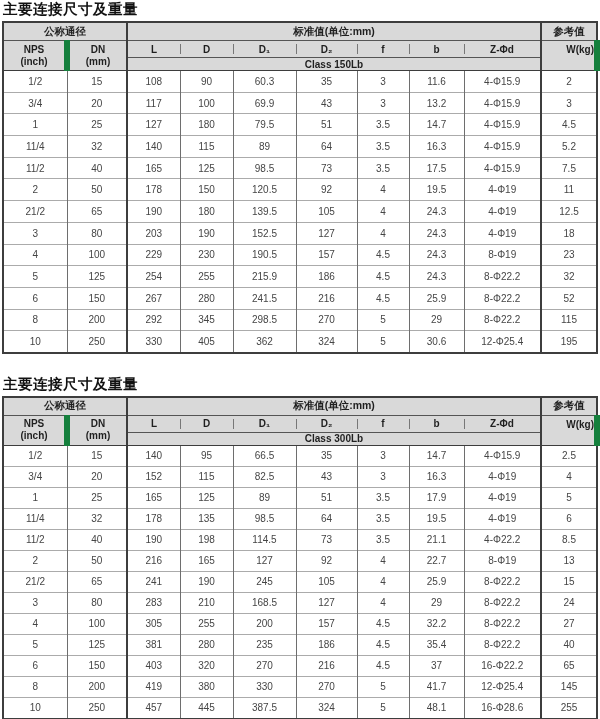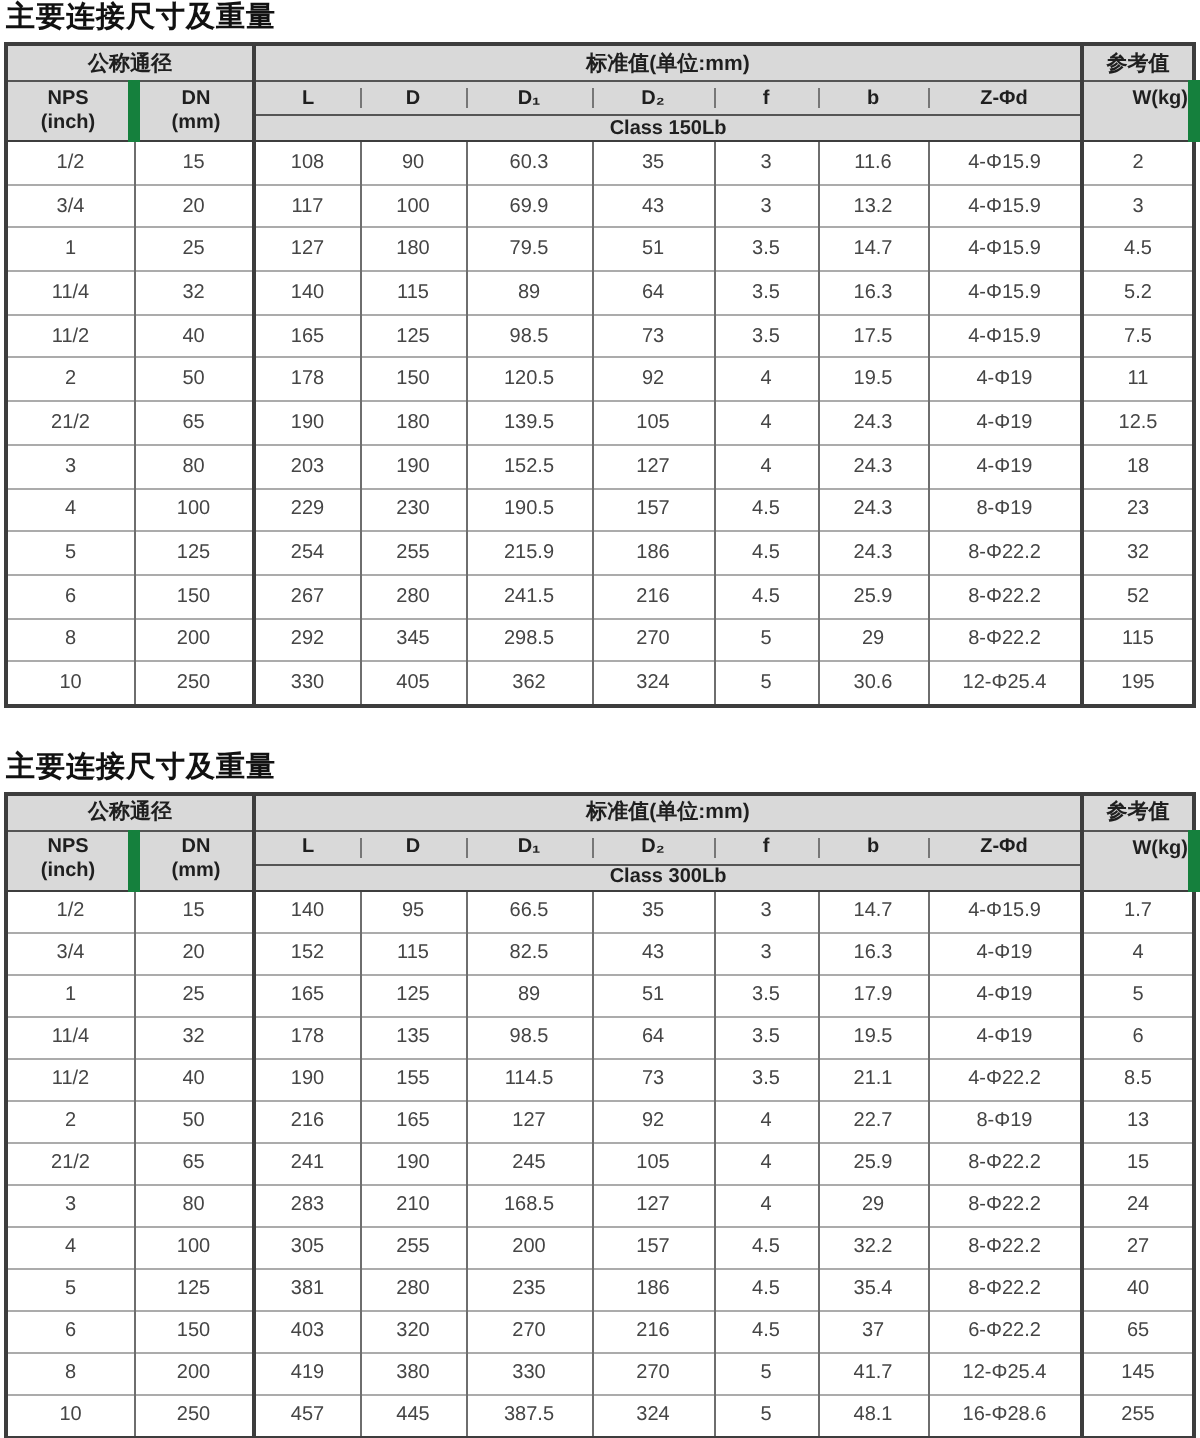--- a/index.html
+++ b/index.html
@@ -370,21 +370,21 @@
           <tr>
             <td>1/2</td>
             <td class="g-end">15</td>
             <td>140</td>
             <td>95</td>
             <td>66.5</td>
             <td>35</td>
             <td>3</td>
             <td>14.7</td>
             <td class="g-end">4-Φ15.9</td>
-            <td>1.7</td>
+            <td>2.5</td>
           </tr>
           <tr>
             <td>3/4</td>
             <td class="g-end">20</td>
             <td>152</td>
             <td>115</td>
             <td>82.5</td>
             <td>43</td>
             <td>3</td>
             <td>16.3</td>
@@ -412,21 +412,21 @@
             <td>64</td>
             <td>3.5</td>
             <td>19.5</td>
             <td class="g-end">4-Φ19</td>
             <td>6</td>
           </tr>
           <tr>
             <td>11/2</td>
             <td class="g-end">40</td>
             <td>190</td>
-            <td>155</td>
+            <td>198</td>
             <td>114.5</td>
             <td>73</td>
             <td>3.5</td>
             <td>21.1</td>
             <td class="g-end">4-Φ22.2</td>
             <td>8.5</td>
           </tr>
           <tr>
             <td>2</td>
             <td class="g-end">50</td>
@@ -489,21 +489,21 @@
           </tr>
           <tr>
             <td>6</td>
             <td class="g-end">150</td>
             <td>403</td>
             <td>320</td>
             <td>270</td>
             <td>216</td>
             <td>4.5</td>
             <td>37</td>
-            <td class="g-end">6-Φ22.2</td>
+            <td class="g-end">16-Φ22.2</td>
             <td>65</td>
           </tr>
           <tr>
             <td>8</td>
             <td class="g-end">200</td>
             <td>419</td>
             <td>380</td>
             <td>330</td>
             <td>270</td>
             <td>5</td>

